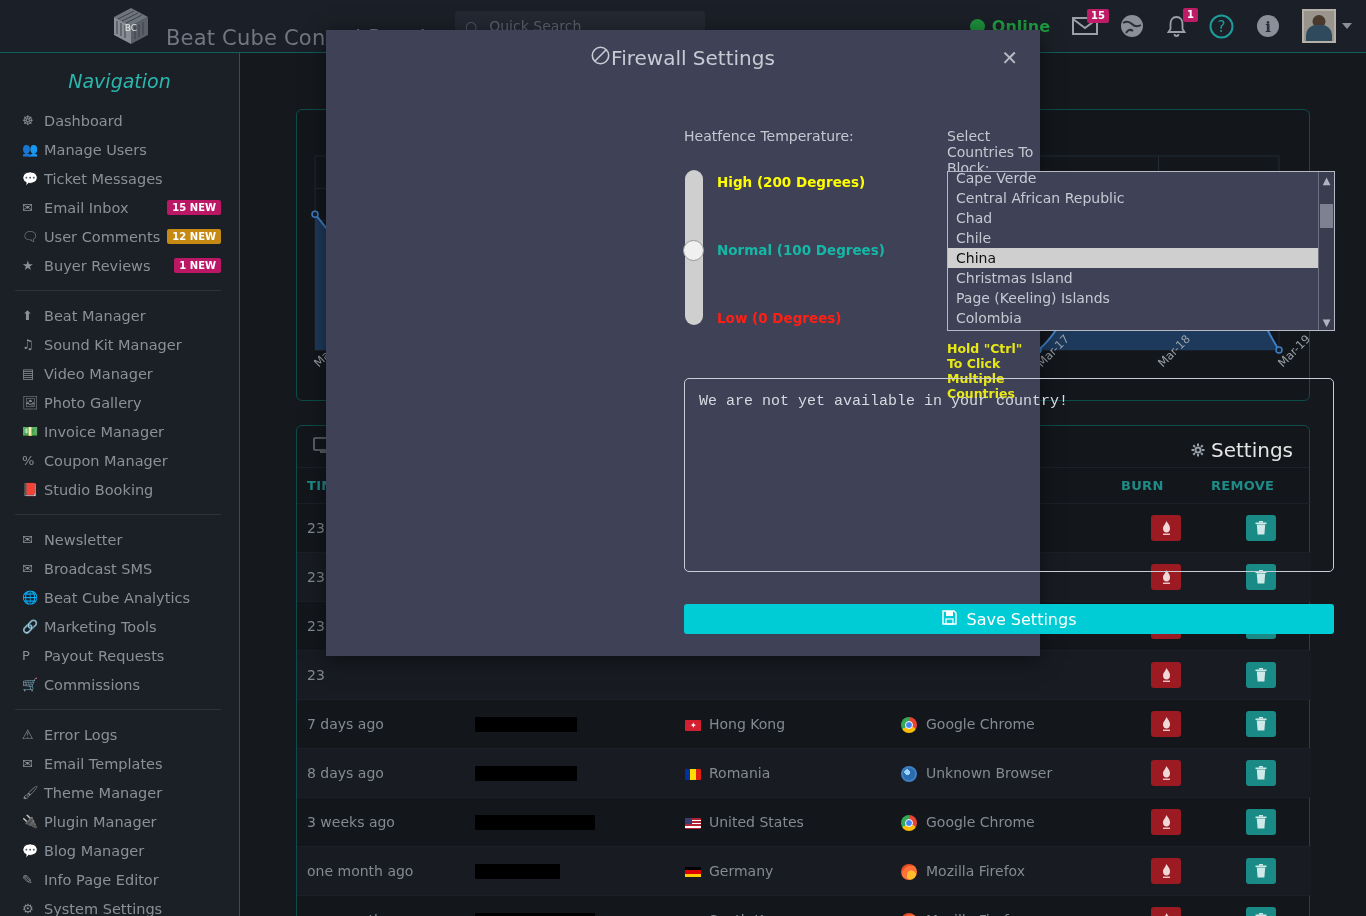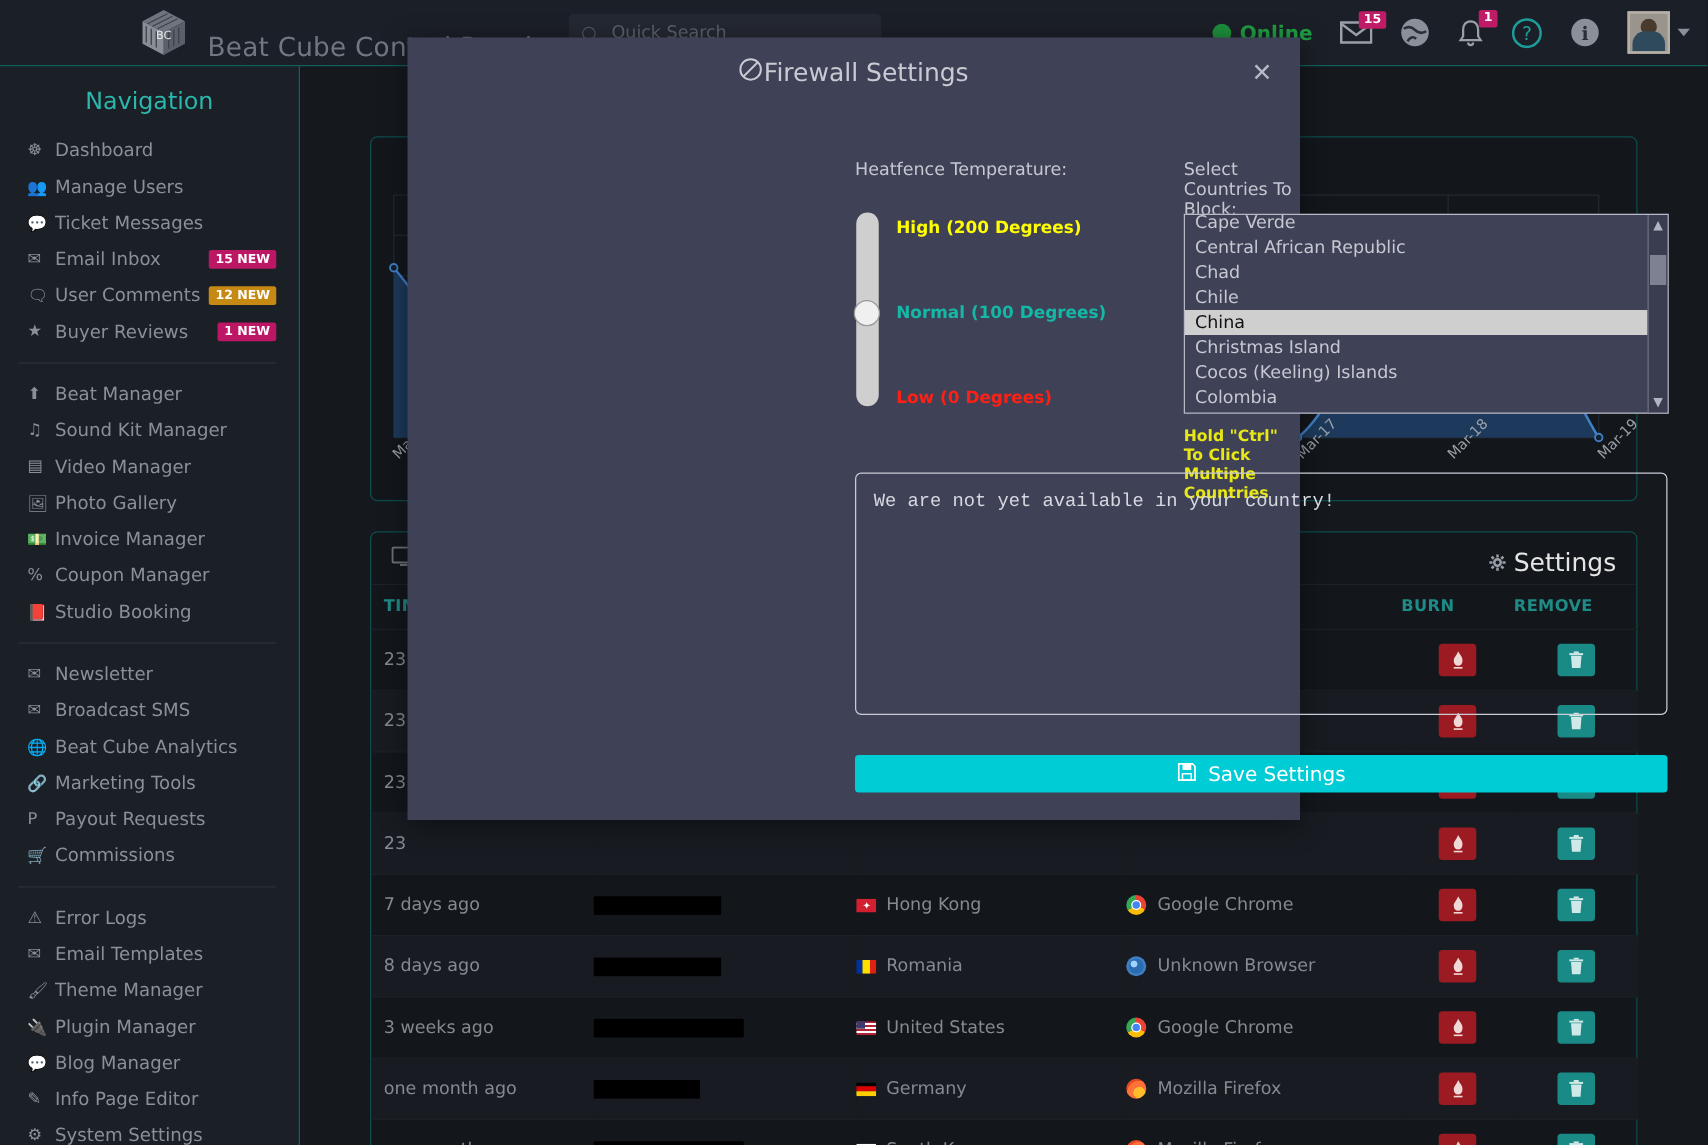--- a/index.html
+++ b/index.html
@@ -101,21 +101,21 @@
   #sidebar {
     position: absolute; left: 0; top: 52px;
     width: 240px; height: 864px;
     background: #1b1f26;
     border-right: 1px solid #0f5f5c;
     border-top: 1px solid #0f5f5c;
     overflow: hidden;
   }
   #nav-title {
     text-align: center; color: #2bb7ad;
-    font-size: 19px; padding: 17px 0 14px 0;
+    font-size: 19px; padding: 17px 0 14px 0; font-style: italic;
   }
   .nav-item {
     display: flex; align-items: center;
     padding: 6px 0 6px 22px;
     color: #8b9098; font-size: 14.5px;
     cursor: pointer; position: relative;
     height: 29px;
   }
   .nav-item .ni { width: 22px; display: inline-block; text-align: left; color: #8b9098; font-size: 13px; }
   .nav-item .nl { white-space: nowrap; }
@@ -791,21 +791,21 @@
   <div class="slider-cap" style="top: 280px; color: rgb(255, 32, 21);">Low (0 Degrees)</div>
 
   <div id="country-select">
     <div id="cs-options" style="position:absolute; left:0; top:-4px; width:371px;">
         <div class="cs-opt">Cape Verde</div>
         <div class="cs-opt">Central African Republic</div>
         <div class="cs-opt">Chad</div>
         <div class="cs-opt">Chile</div>
         <div class="cs-opt selected">China</div>
         <div class="cs-opt">Christmas Island</div>
-        <div class="cs-opt">Cocos (Keeling) Islands</div>
+        <div class="cs-opt">Page (Keeling) Islands</div>
         <div class="cs-opt">Colombia</div>
       </div>
     <div id="cs-scrollbar">
       <div class="cs-arrow" style="top:0;">▲</div>
       <div id="cs-thumb"></div>
       <div class="cs-arrow" style="bottom:0;">▼</div>
     </div>
   </div>
 
   <div id="ctrl-hint">Hold "Ctrl" To Click Multiple Countries</div>

